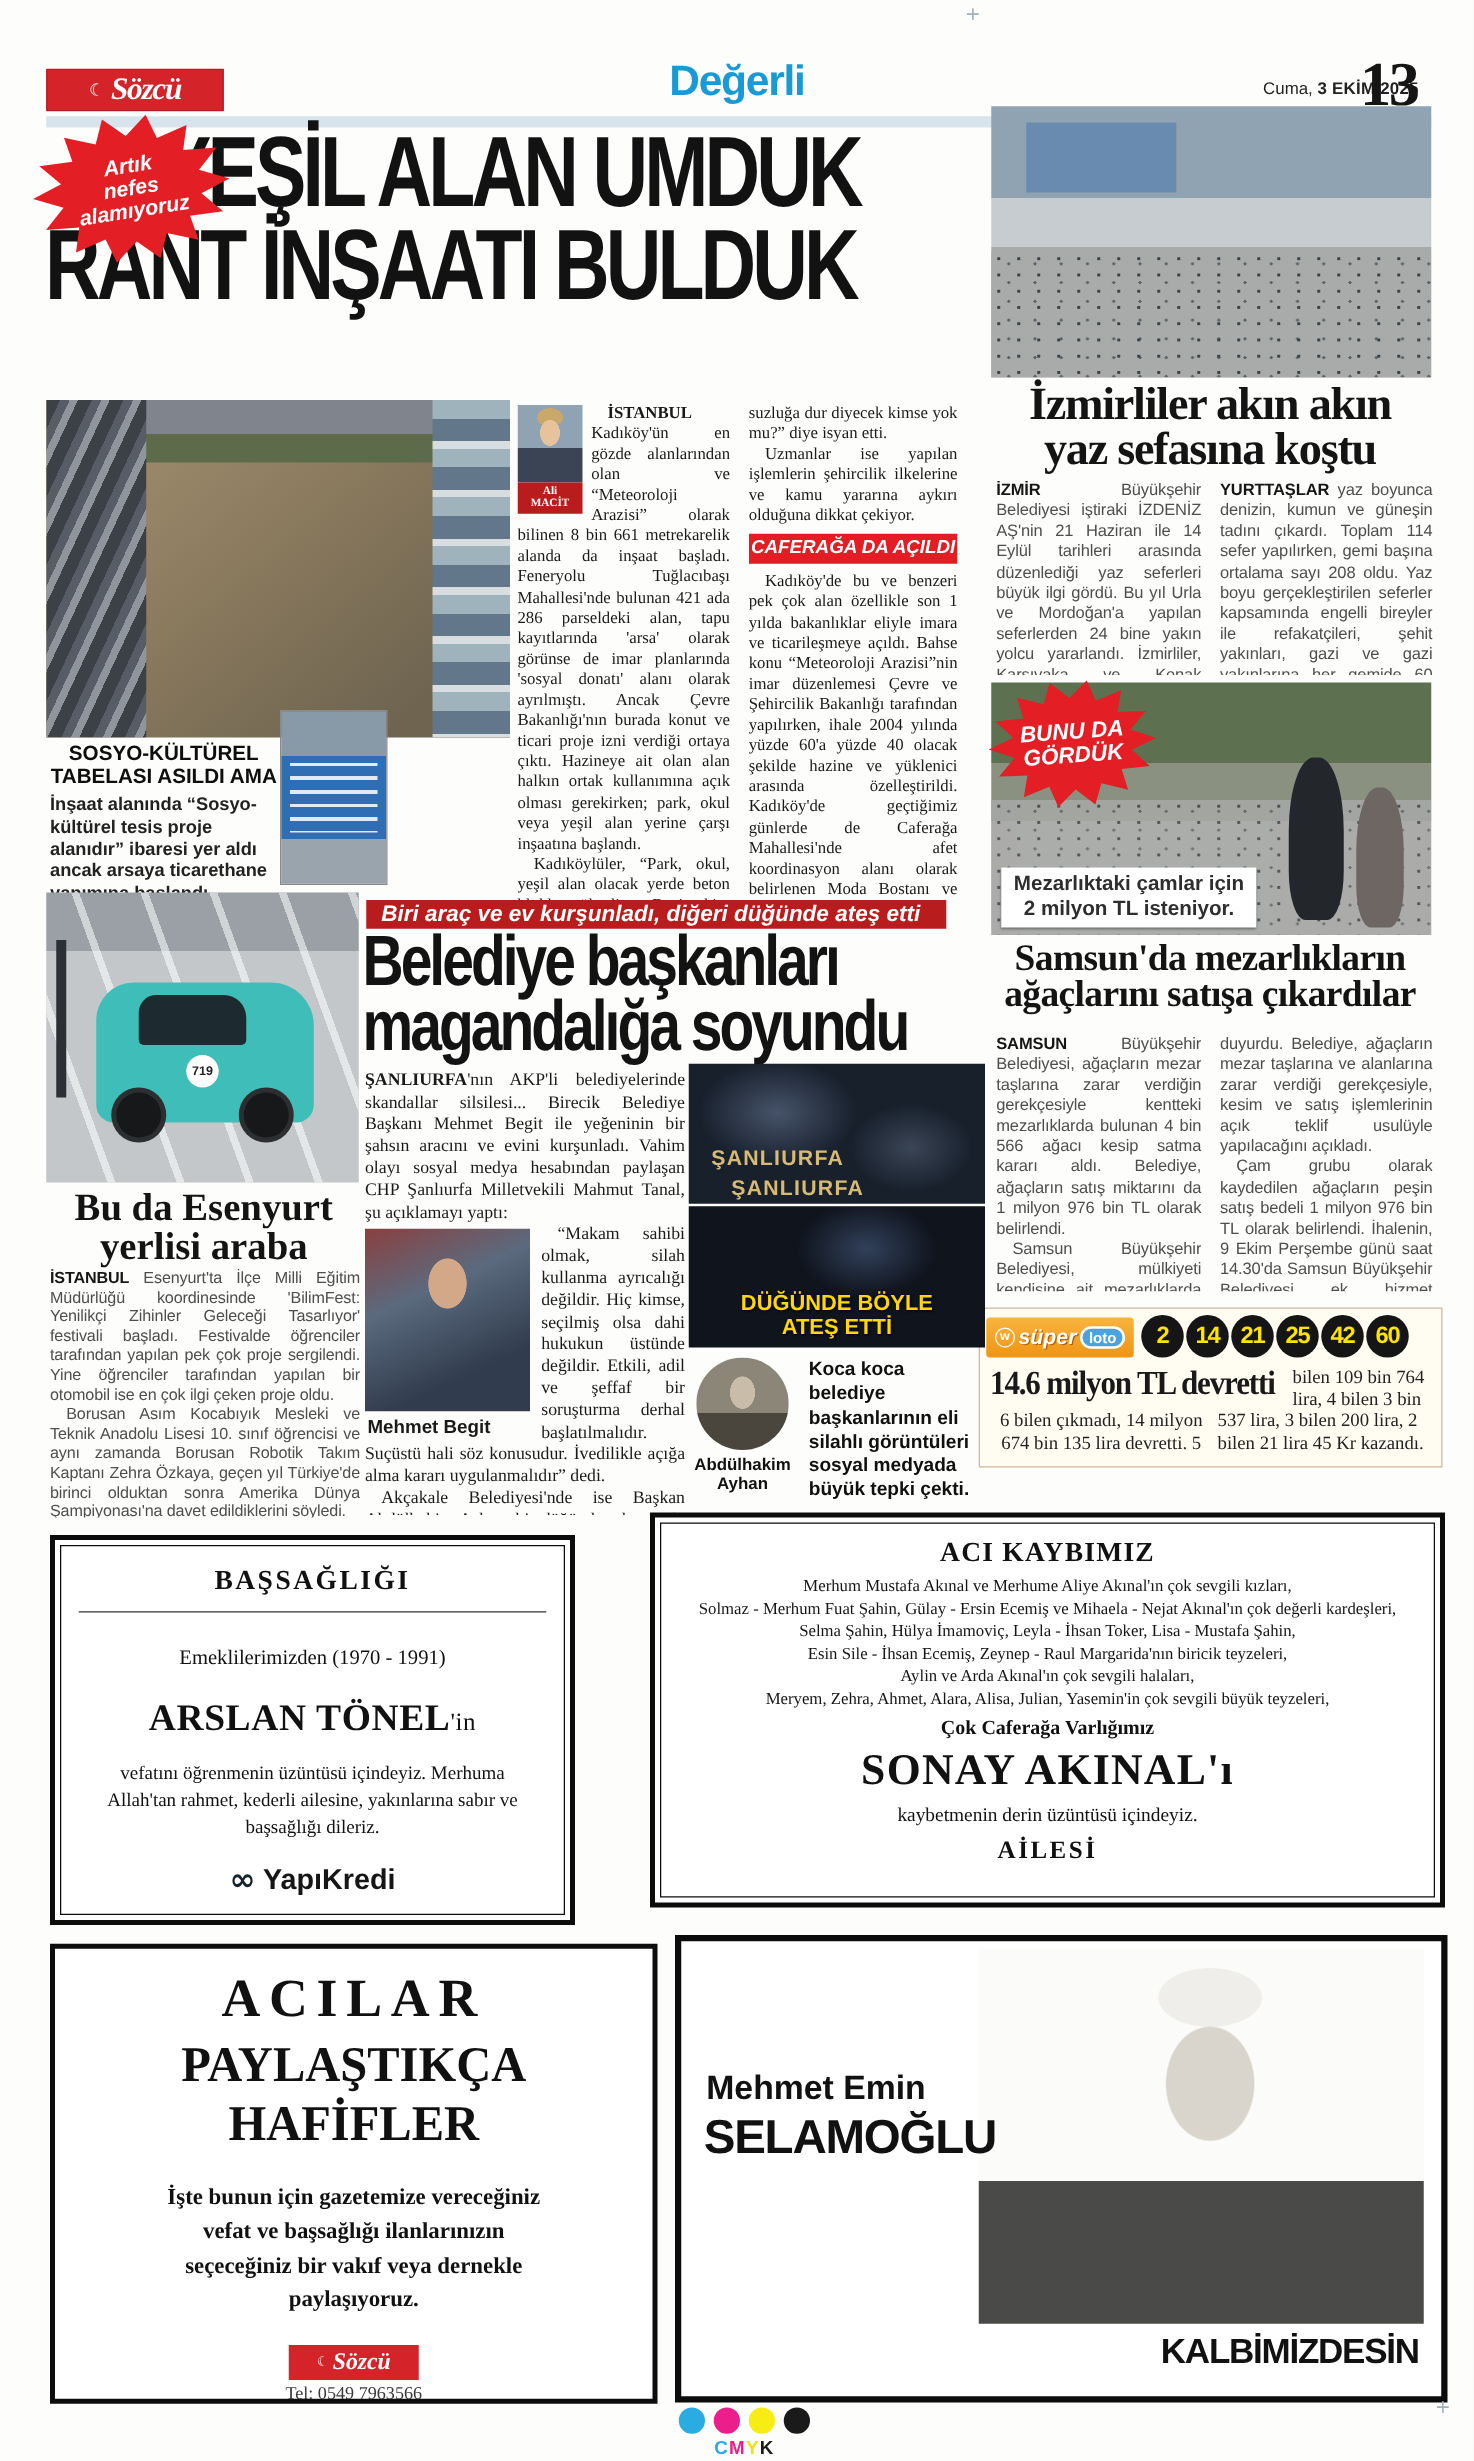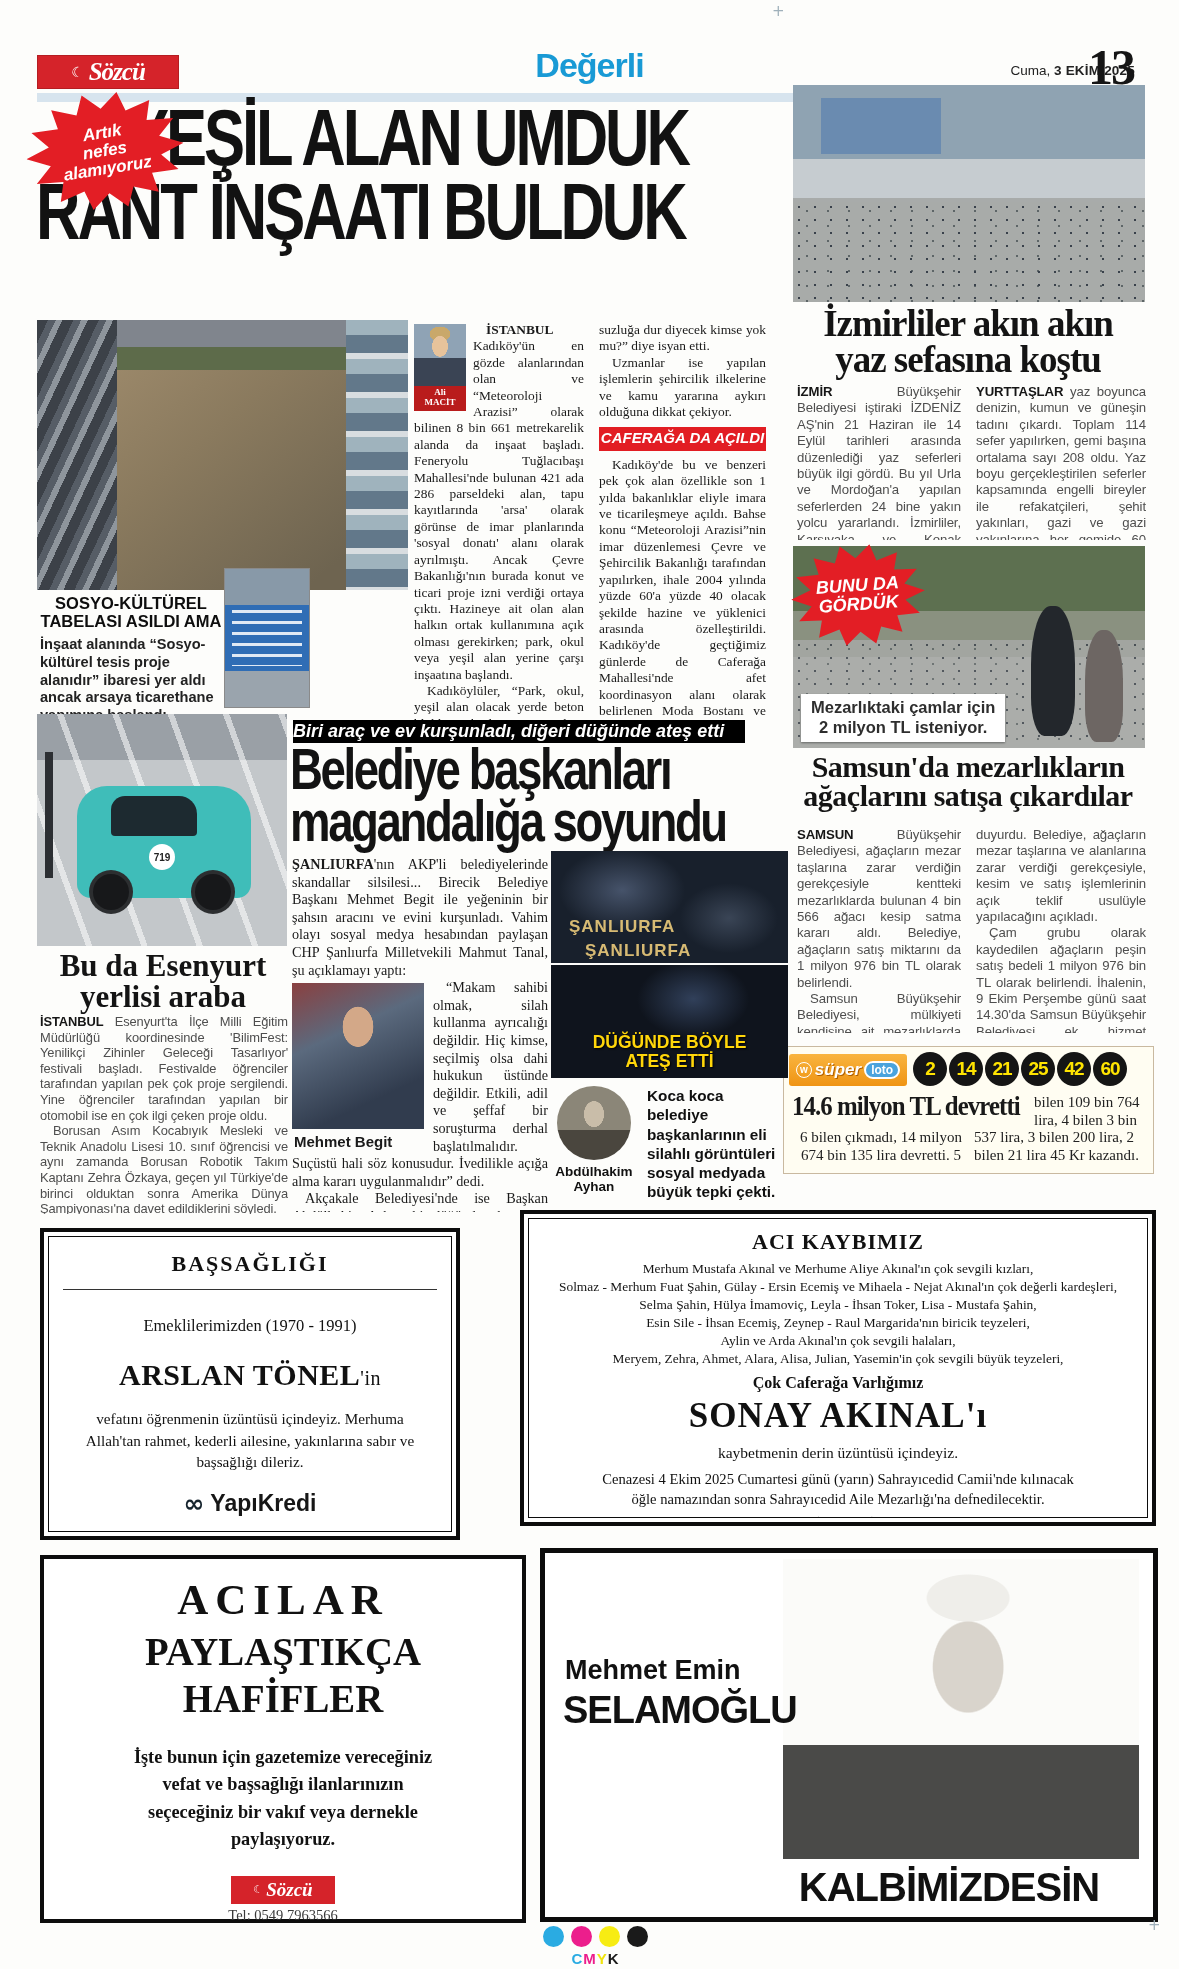--- a/index.html
+++ b/index.html
@@ -111,22 +111,22 @@
   .sa-col1{left:797px;top:827px;width:164px;height:206px;overflow:hidden;}
   .sa-col2{left:976px;top:827px;width:170px;height:206px;overflow:hidden;}
   .es-body{left:40px;top:1014px;width:248px;height:200px;overflow:hidden;font-size:12.9px;line-height:15.6px;}
 
   .serifhead{position:absolute;font-family:"Liberation Serif",serif;font-weight:bold;color:#141414;text-align:center;line-height:0.98;}
   .iz-hl{left:790px;top:306px;width:356px;font-size:37px;letter-spacing:-1px;}
   .sa-hl{left:790px;top:752px;width:356px;font-size:30px;letter-spacing:-0.5px;}
   .es-hl{left:40px;top:950px;width:246px;font-size:31px;line-height:1.0;}
 
   
-  .kicker{position:absolute;left:293px;top:720px;width:452px;height:23px;background:#000000;color:#fff;
-          font-weight:bold;font-style:italic;font-size:18px;line-height:23px;}
+  .kicker{position:absolute;left:293px;top:720px;width:452px;height:23px;background:#b91c1c;color:#fff;
+          font-weight:bold;font-style:italic;font-size:18px;line-height:23px;padding-left:12px;}
   .belhl{position:absolute;white-space:nowrap;font-weight:900;font-size:57px;line-height:1;
          letter-spacing:-3px;color:#131313;transform:scaleX(0.8);transform-origin:0 0;}
   .bel-col{left:292px;top:856px;width:256px;height:356px;font-size:14.2px;line-height:17.6px;overflow:hidden;}
   .ayhan-row{position:absolute;left:551px;top:1086px;width:237px;display:flex;gap:10px;}
   .ayhan-left{width:86px;text-align:center;}
   .ayhan-cap{font-weight:bold;font-size:13.5px;line-height:1.12;margin-top:4px;}
   .highlight{width:140px;font-weight:bold;font-size:15.3px;line-height:1.26;color:#101010;}
 
   
   .loto-box{position:absolute;left:783px;top:1046px;width:369px;height:126px;border:1px solid #c9b9a0;background:#fffdf2;}
@@ -172,21 +172,21 @@
              transform:scaleX(.97);transform-origin:50% 0;}
   .acilar-body{margin-top:22px;font-family:"Liberation Serif",serif;font-weight:bold;font-size:18.3px;line-height:1.5;}
   .acilar-logo{margin:22px auto 0;width:104px;height:28px;background:#d5232a;display:flex;align-items:center;justify-content:center;gap:3px;}
   .acilar-logo .cres{color:#fff;font-size:11px;}
   .acilar-logo .bt{color:#fff;font-family:"Liberation Serif",serif;font-style:italic;font-weight:bold;font-size:19px;}
   .acilar-tel{margin-top:3px;font-family:"Liberation Serif",serif;font-size:14.5px;color:#3a3a3a;}
 
   .sel-box{position:absolute;left:540px;top:1548px;width:608px;height:364px;background:#fff;border:5px solid #0c0c0c;}
   .sel-n1{position:absolute;left:20px;top:102px;font-weight:bold;font-size:27px;}
   .sel-n2{position:absolute;left:18px;top:136px;font-weight:bold;font-size:38px;letter-spacing:-1px;}
-  .sel-k{position:absolute;left:218px;top:312px;width:372px;text-align:center;font-weight:bold;font-size:40px;letter-spacing:-1px;}
+  .sel-k{position:absolute;left:218px;top:312px;width:372px;text-align:right;font-weight:bold;font-size:28px;letter-spacing:-1px;}
 
   
   .cmyk-dots{position:absolute;left:543px;top:1926px;display:flex;gap:7px;}
   .dot{width:21px;height:21px;border-radius:50%;}
   .cmyk-txt{position:absolute;left:543px;top:1950px;width:105px;text-align:center;font-weight:bold;font-size:15px;letter-spacing:1px;}
 </style>
 </head>
 <body>
 
 <div class="page">
@@ -384,24 +384,20 @@
         <div>Merhum Mustafa Akınal ve Merhume Aliye Akınal'ın çok sevgili kızları,</div>
         <div>Solmaz - Merhum Fuat Şahin, Gülay - Ersin Ecemiş ve Mihaela - Nejat Akınal'ın çok değerli kardeşleri,</div>
         <div>Selma Şahin, Hülya İmamoviç, Leyla - İhsan Toker, Lisa - Mustafa Şahin,</div>
         <div>Esin Sile - İhsan Ecemiş, Zeynep - Raul Margarida'nın biricik teyzeleri,</div>
         <div>Aylin ve Arda Akınal'ın çok sevgili halaları,</div>
         <div>Meryem, Zehra, Ahmet, Alara, Alisa, Julian, Yasemin'in çok sevgili büyük teyzeleri,</div>
       </div>
       <div class="aci-sub">Çok Caferağa Varlığımız</div>
       <div class="aci-name">SONAY AKINAL'ı</div>
       <div class="aci-grief">kaybetmenin derin üzüntüsü içindeyiz.</div>
-      <div class="aci-fun">
-        <div>Cenazesi 4 Ekim 2025 Cumartesi günü (yarın) Sahrayıcedid Camii'nde kılınacak</div>
-        <div>öğle namazından sonra Sahrayıcedid Aile Mezarlığı'na defnedilecektir.</div>
-      </div>
       <div class="aci-family">AİLESİ</div>
 
     </div>
   </div>
 
   <div class="abs" style="left:40px;top:1555px;width:478px;height:360px;border:4px solid #0d0d0d;background:#fff;text-align:center;">
     <div class="acilar-l1">ACILAR</div>
     <div class="acilar-l2">PAYLAŞTIKÇA HAFİFLER</div>
     <div class="acilar-body">
       <div>İşte bunun için gazetemize vereceğiniz</div>

